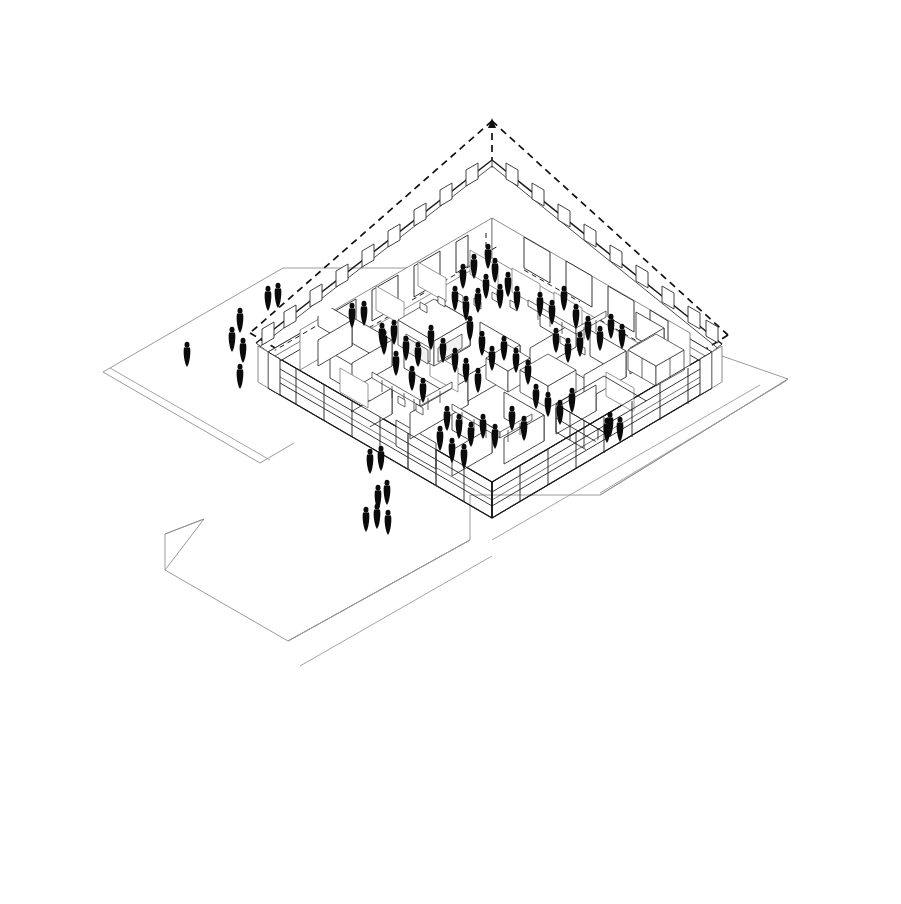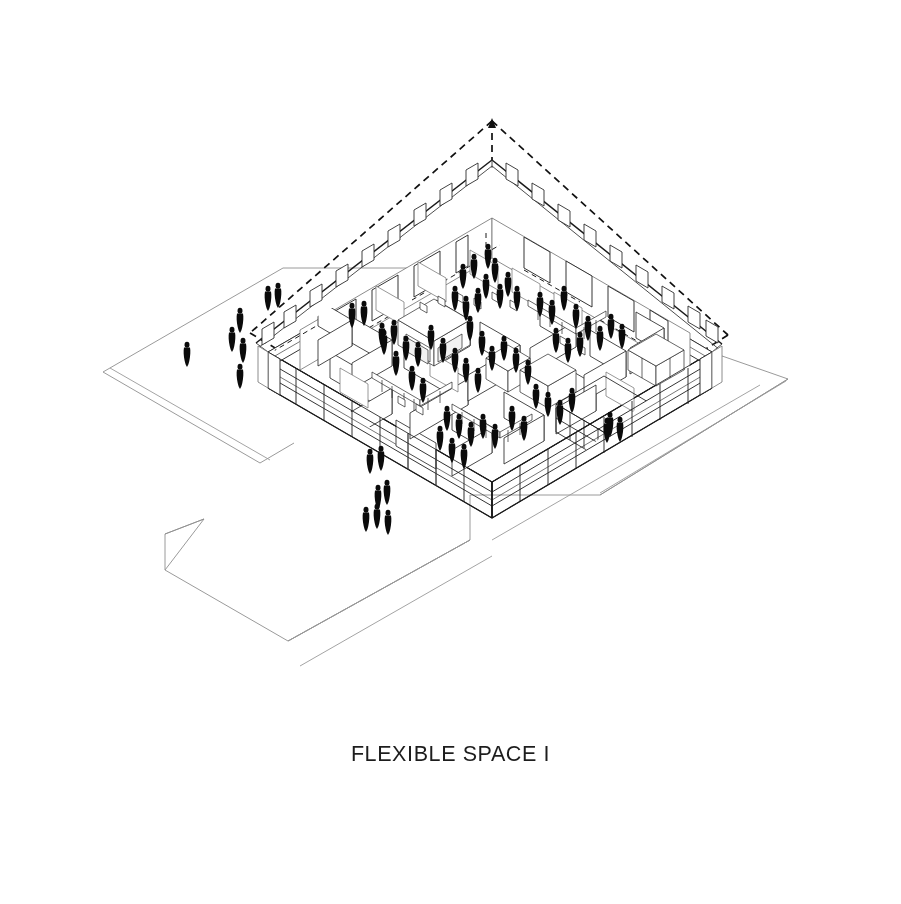--- a/index.html
+++ b/index.html
@@ -456,17 +456,14 @@
       <use href="#fig" x="560" y="414"></use>
       <use href="#fig" x="572" y="402"></use>
       <use href="#fig" x="610" y="426"></use>
       <use href="#fig" x="524" y="430"></use>
       <use href="#fig" x="512" y="420"></use>
     </g>
 
     </g>
   </svg>
 
-  <div id="caption-block">
-    <span id="drawing-title">FLEXIBLE SPACE I</span>
-  </div>
 
 </div>
 
 </body></html>

